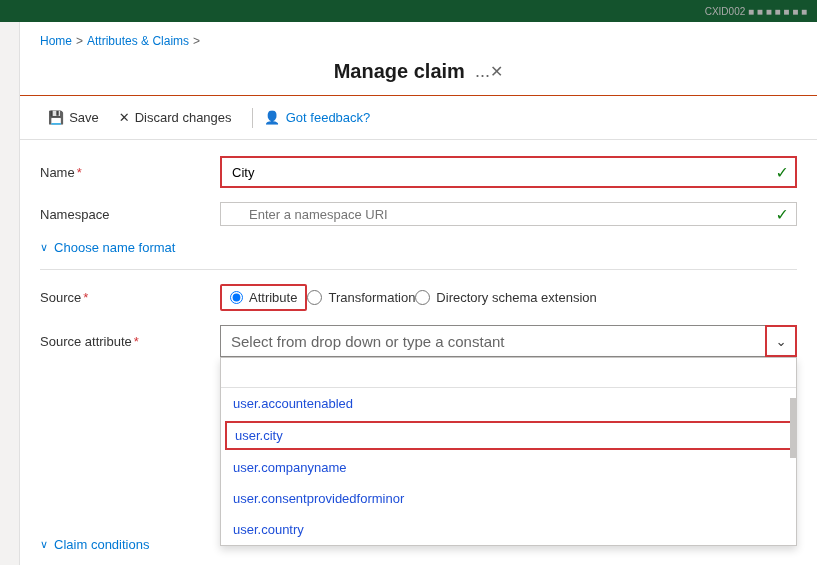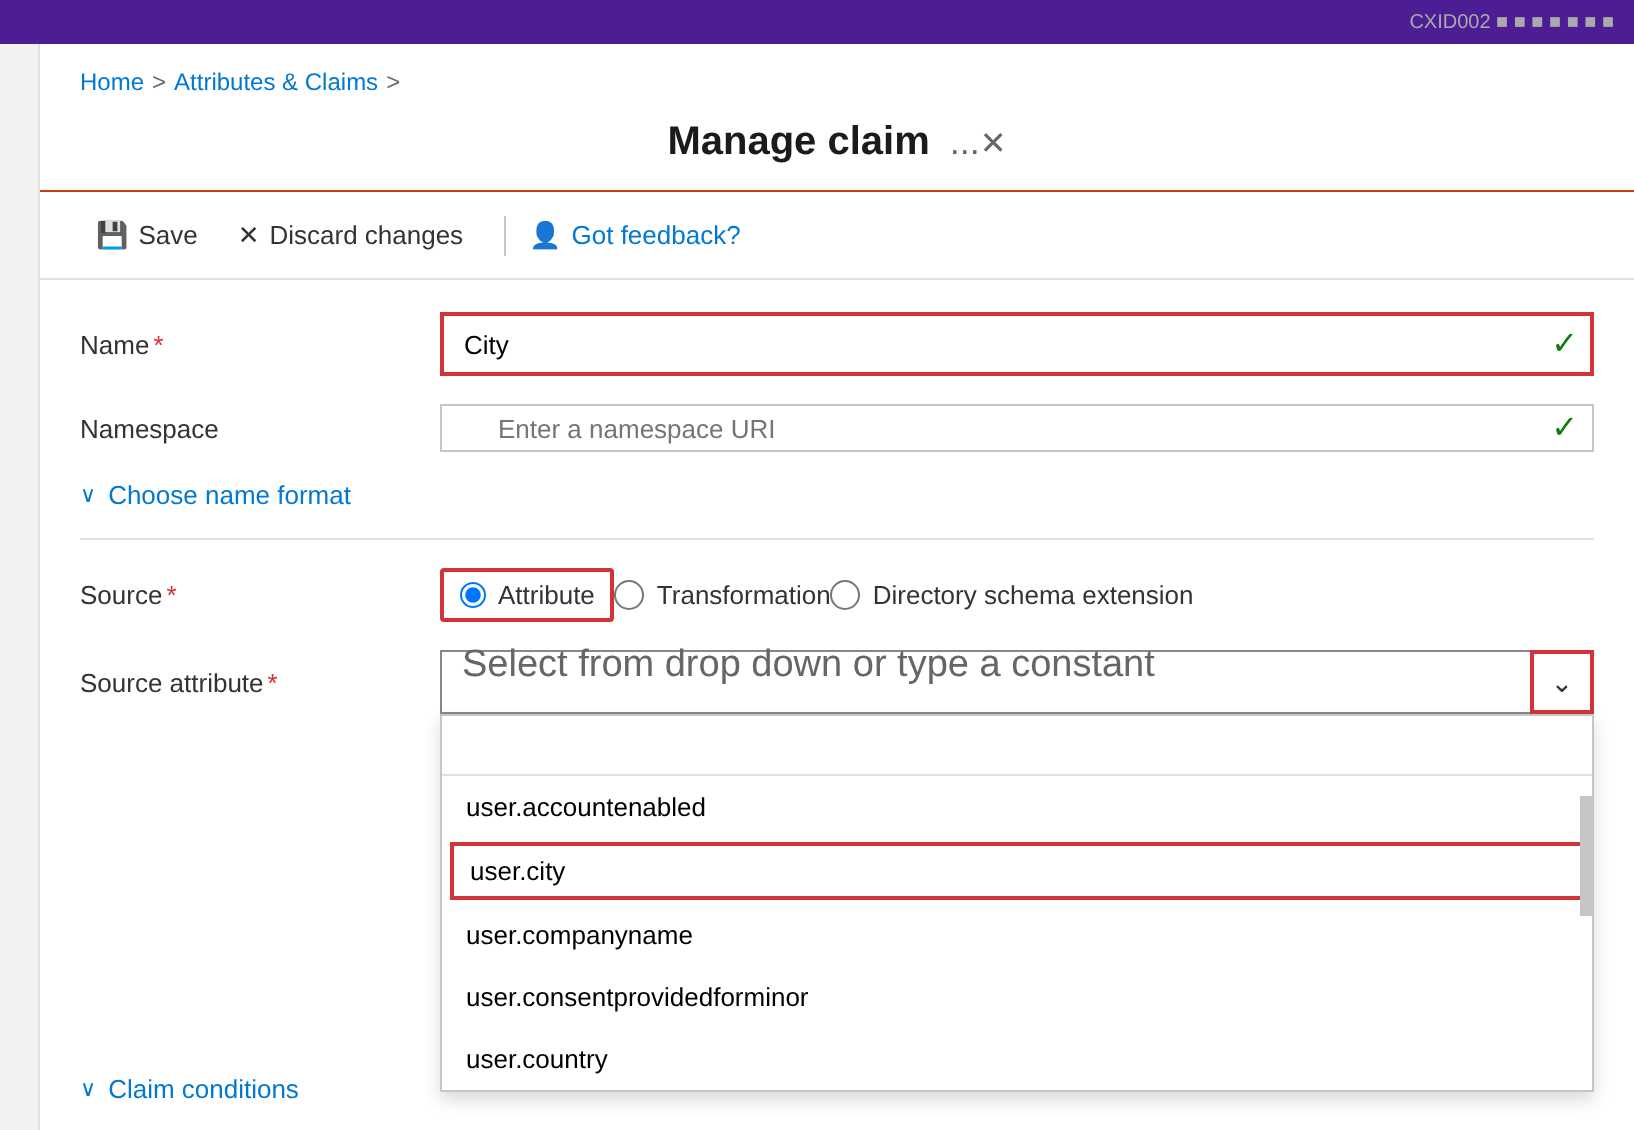--- a/index.html
+++ b/index.html
@@ -1,18 +1,18 @@
 <!DOCTYPE html>
 <html><head>
   <meta charset="utf-8">
   <style>
     * { box-sizing: border-box; margin: 0; padding: 0; }
     body { font-family: 'Segoe UI', Arial, sans-serif; font-size: 13px; background: #fff; color: #333; width: 817px; height: 565px; overflow: hidden; }
 
-    .top-bar { background: #4c1d95; height: 22px; display: flex; align-items: center; justify-content: flex-end; padding: 0 10px; }
+    .top-bar { background: #14532d; height: 22px; display: flex; align-items: center; justify-content: flex-end; padding: 0 10px; }
     .top-bar-text { color: #aaa; font-size: 10px; }
 
     .sidebar { position: absolute; left: 0; top: 22px; width: 20px; height: 543px; background: #f3f2f1; border-right: 1px solid #e0e0e0; display: flex; flex-direction: column; align-items: center; padding-top: 10px; }
 
     .main-content { position: absolute; left: 20px; top: 22px; right: 0; bottom: 0; background: #fff; overflow: hidden; }
 
     .breadcrumb { display: flex; align-items: center; padding: 12px 20px 8px; gap: 4px; font-size: 12px; color: #0078d4; }
     .breadcrumb-separator { color: #666; }
     .breadcrumb-item { cursor: pointer; }
 
@@ -47,27 +47,27 @@
     .collapsible-label { color: #0078d4; font-size: 13px; }
 
     .source-row { display: flex; align-items: center; margin-bottom: 14px; }
     .source-options { display: flex; align-items: center; }
     .radio-option { display: flex; align-items: center; gap: 6px; cursor: pointer; }
     .radio-option input[type="radio"] { accent-color: #0078d4; width: 15px; height: 15px; }
     .radio-option label { font-size: 13px; cursor: pointer; }
     .radio-highlighted { border: 2px solid #d13438; padding: 4px 8px; border-radius: 2px; display: flex; align-items: center; gap: 6px; }
 
     .dropdown-wrapper { position: relative; display: flex; align-items: stretch; width: 100%; }
-    .dropdown-display { flex: 1; height: 32px; border: 1px solid #8a8886; border-right: none; padding: 12px 10px; font-size: 19px; font-family: inherit; color: #666; background: #fff; display: flex; align-items: flex-end; }
+    .dropdown-display { flex: 1; height: 32px; border: 1px solid #8a8886; border-right: none; padding: 12px 10px; font-size: 15px; font-family: inherit; color: #666; background: #fff; display: flex; align-items: center; }
     .dropdown-btn { width: 32px; height: 32px; border: 2px solid #d13438; background: #fff; cursor: pointer; display: flex; align-items: center; justify-content: center; color: #333; }
 
     .dropdown-panel { position: absolute; top: 32px; left: 0; right: 0; background: #fff; border: 1px solid #c8c6c4; z-index: 100; box-shadow: 0 4px 8px rgba(0,0,0,0.15); }
     .dropdown-search { width: 100%; height: 30px; border: none; border-bottom: 1px solid #e0e0e0; padding: 0 10px; font-size: 13px; font-family: inherit; outline: none; }
     .dropdown-list { max-height: 180px; overflow-y: auto; position: relative; }
-    .dropdown-item { padding: 8px 12px; font-size: 13px; cursor: pointer; color: #000000; }
+    .dropdown-item { padding: 8px 12px; font-size: 13px; cursor: pointer; color: #1d4ed8; }
     .dropdown-item-highlighted { border: 2px solid #d13438; margin: 2px; padding: 6px 10px; }
     .dropdown-scrollbar-thumb { position: absolute; right: 0; top: 10px; width: 6px; height: 60px; background: #c8c6c4; }
 
     .separator-line { border: none; border-top: 1px solid #e0e0e0; margin: 4px 0 14px; }
   </style>
 </head>
 <body>
 
 <div class="top-bar">
   <span class="top-bar-text">CXID002 ■ ■ ■ ■ ■ ■ ■</span>

